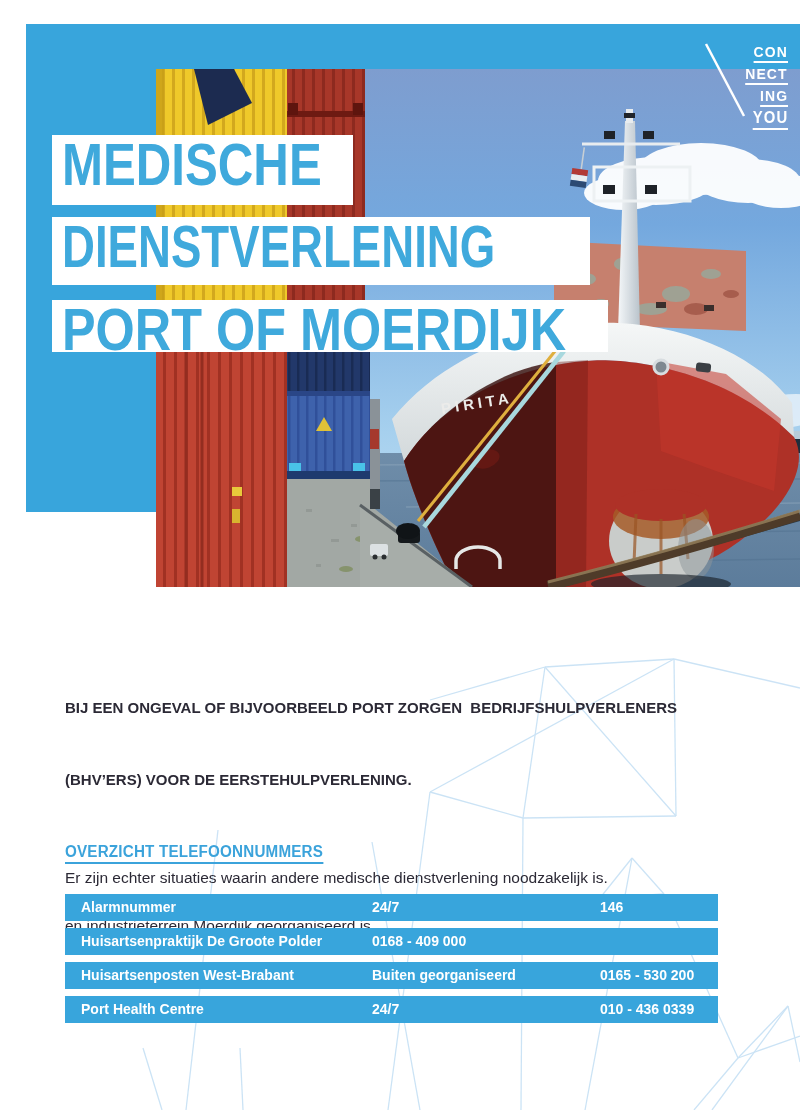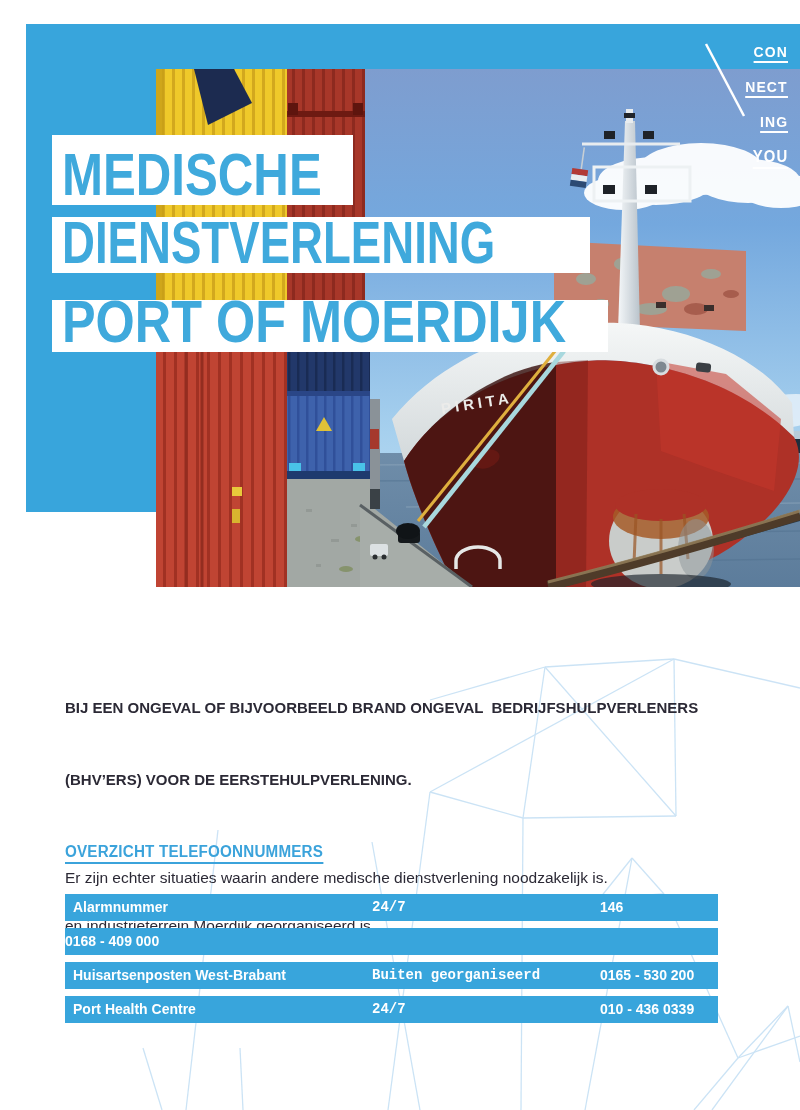--- a/index.html
+++ b/index.html
@@ -6,48 +6,48 @@
   .page{position:relative;width:800px;height:1110px;background:#ffffff;overflow:hidden;
         font-family:"Liberation Sans",sans-serif;margin:0 auto;}
   
   .deco{position:absolute;left:0;top:0;z-index:0;}
   
   .blue-band{position:absolute;left:26px;top:24px;width:774px;height:46px;background:#38A5DC;z-index:1;}
   .blue-square{position:absolute;left:26px;top:24px;width:304px;height:488px;background:#38A5DC;z-index:1;}
   
   .photo{position:absolute;left:156px;top:69px;width:644px;height:518px;z-index:2;overflow:hidden;}
   
-  .bar{position:absolute;background:#ffffff;z-index:3;display:flex;align-items:flex-end;padding-left:10px;box-sizing:border-box;}
+  .bar{position:absolute;background:#ffffff;z-index:3;display:flex;align-items:flex-start;padding-left:10px;box-sizing:border-box;}
   .bar1{left:52px;top:135px;width:301px;height:70px;}
-  .bar2{left:52px;top:217px;width:538px;height:56px;}
+  .bar2{left:52px;top:217px;width:538px;height:68px;}
   .bar3{left:52px;top:300px;width:556px;height:52px;}
   .title-txt{color:#3FA9DC;font-weight:bold;font-size:60px;line-height:1;white-space:nowrap;
              transform-origin:left center;letter-spacing:0px;}
   .t1{transform:scaleX(.82);}
   .t2{transform:scaleX(.76);}
   .t3{transform:scaleX(.84);}
   
-  .logo{position:absolute;right:12px;top:44px;z-index:4;display:flex;flex-direction:column;align-items:flex-end;gap:16px;}
+  .logo{position:absolute;right:12px;top:44px;z-index:4;display:flex;flex-direction:column;align-items:flex-end;gap:3px;}
   .logo-word{color:#fff;font-weight:bold;font-size:15px;line-height:1;letter-spacing:1.2px;
              border-bottom:2px solid #fff;padding-bottom:2px;transform:scaleX(.93);transform-origin:right center;}
   .logo-word.you{font-size:16px;font-weight:900;}
   .logo-line{position:absolute;left:0;top:0;z-index:4;pointer-events:none;}
   
   .intro{position:absolute;left:65px;top:648px;width:660px;z-index:3;color:#2B2935;}
   .lead{font-weight:bold;font-size:15px;line-height:24px;white-space:pre;}
   .body-par{margin-top:26px;font-size:15.5px;line-height:24px;}
   
   .phone-heading{position:absolute;left:65px;top:843px;z-index:3;color:#3BA3DB;font-weight:bold;font-size:16px;
                  letter-spacing:.2px;border-bottom:2px solid #3BA3DB;padding-bottom:1px;
                  transform:scaleX(.95);transform-origin:left center;white-space:nowrap;}
   .phone-table{position:absolute;left:65px;top:894px;width:653px;z-index:3;}
   .prow{display:flex;background:#38A5DC;color:#ffffff;height:27px;line-height:27px;
         font-size:14px;font-weight:bold;margin-bottom:7px;}
-  .prow .c1{width:307px;padding-left:8px;box-sizing:border-box;white-space:nowrap;}
-  .prow .c2{width:228px;white-space:nowrap;font-family:Liberation Mono, monospace;}
+  .prow .c1{width:307px;padding-left:16px;box-sizing:border-box;white-space:nowrap;}
+  .prow .c2{width:228px;white-space:nowrap;}
   .prow .c3{flex:1;white-space:nowrap;}
 </style>
 </head>
 <body>
 
 <div class="page">
 
   <svg class="deco" width="800" height="1110" viewBox="0 0 800 1110">
     <g stroke="#C9E2F5" stroke-width="1.3" fill="none" opacity="0.95">
       <line x1="545" y1="667" x2="674" y2="659"></line>
@@ -328,39 +328,40 @@
   </svg>
   <div class="logo">
     <span class="logo-word">CON</span>
     <span class="logo-word">NECT</span>
     <span class="logo-word">ING</span>
     <span class="logo-word you">YOU</span>
   </div>
 
   <div class="intro">
     <div class="lead">
-      <div>BIJ EEN ONGEVAL OF BIJVOORBEELD BRAND ONGEVAL  BEDRIJFSHULPVERLENERS</div>
+      <div>BIJ EEN ONGEVAL OF BIJVOORBEELD PORT ZORGEN  BEDRIJFSHULPVERLENERS</div>
       <div>(BHV’ERS) VOOR DE EERSTEHULPVERLENING.</div>
     </div>
     <div class="body-par">
       <div>Er zijn echter situaties waarin andere medische dienstverlening noodzakelijk is.</div>
       <div>We leggen je graag uit hoe de spoedeisende medische dienstverlening op haven-</div>
       <div>en industrieterrein Moerdijk georganiseerd is.</div>
     </div>
   </div>
 
   <div class="phone-heading">OVERZICHT TELEFOONNUMMERS</div>
 
   <div class="phone-table">
     <div class="prow">
       <span class="c1">Alarmnummer</span>
       <span class="c2">24/7</span>
       <span class="c3">146</span>
     </div>
     <div class="prow">
+      <span class="c1">Huisartsenpraktijk De Groote Polder</span>
       <span class="c3">0168 - 409 000</span>
     </div>
     <div class="prow">
       <span class="c1">Huisartsenposten West-Brabant</span>
       <span class="c2">Buiten georganiseerd</span>
       <span class="c3">0165 - 530 200</span>
     </div>
     <div class="prow">
       <span class="c1">Port Health Centre</span>
       <span class="c2">24/7</span>

